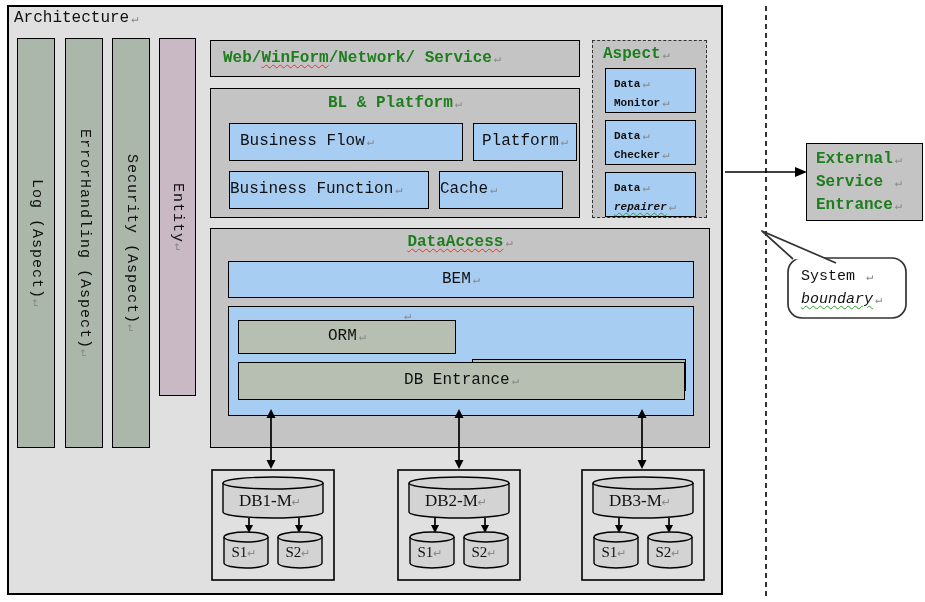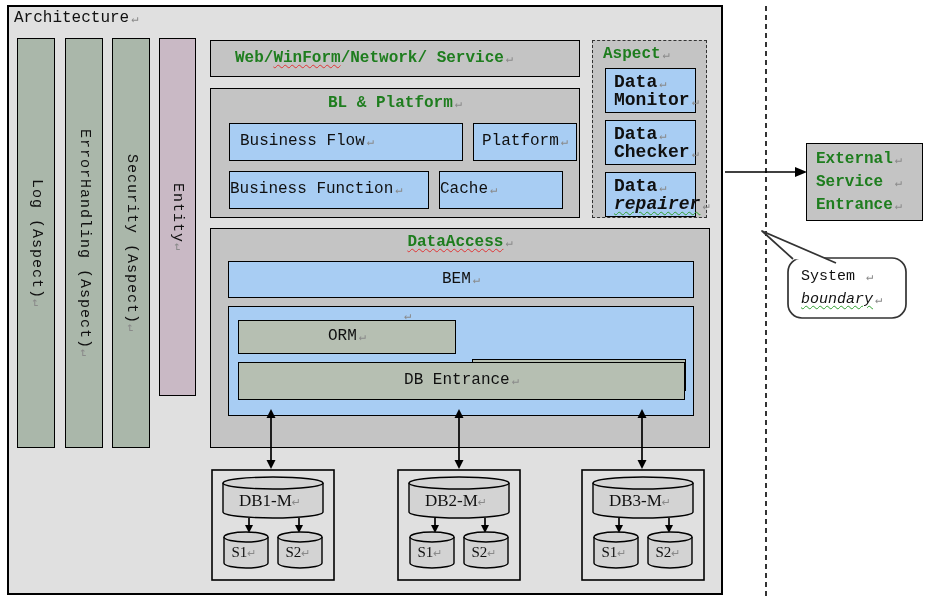--- a/index.html
+++ b/index.html
@@ -9,21 +9,21 @@
   .box{border:1.5px solid #000;box-sizing:border-box;}
   .section{background:var(--section_gray,#c4c4c4);}
   .blue{background:var(--blue,#a8cdf3);}
   .module{background:var(--module_green,#b6bfb2);}
   .bar{background:var(--aspect_green,#aab7aa);border:1.5px solid #000;box-sizing:border-box;
        writing-mode:vertical-rl;display:flex;align-items:center;justify-content:center;
        font-size:15px;letter-spacing:1px;}
   .bar.pink{background:var(--entity_pink,#c9b9c5);}
   .title-green{color:var(--green,#1e7d1e);font-weight:bold;font-size:16px;}
   .label{font-weight:normal;font-size:16px;color:#101010;}
-  .small-label{font-weight:bold;font-size:18px;color:#101010;line-height:17px;}
+  .small-label{font-weight:bold;font-size:11px;color:#101010;line-height:17px;}
   .cr{color:#8a8a8a;font-family:"DejaVu Sans Mono","DejaVu Sans",monospace;font-weight:normal;
       font-size:12px;margin-left:2px;}
   .wavy-red{text-decoration-line:underline;text-decoration-style:wavy;
             text-decoration-color:var(--squiggle_red,#e03434);text-decoration-thickness:1px;text-underline-offset:2px;}
   .wavy-green{text-decoration-line:underline;text-decoration-style:wavy;
             text-decoration-color:var(--squiggle_green,#2f9e2f);text-decoration-thickness:1px;text-underline-offset:2px;font-style:italic;}
   .center{text-align:center;}
   .cyl{fill:var(--cylinder_gray,#d3d3d3);stroke:#000;stroke-width:1.4;}
   .arrowline{stroke:#000;stroke-width:1.7;}
   .arrowhead{fill:#000;stroke:none;}
@@ -53,21 +53,21 @@
   </div>
   <div class="abs bar" style="left:112px;top:38px;width:38px;height:410px;">
     <span>Security (Aspect)</span>
       <span class="cr">↵</span>
   </div>
   <div class="abs bar pink" style="left:159px;top:38px;width:37px;height:358px;">
     <span>Entity</span>
       <span class="cr">↵</span>
   </div>
 
-  <div class="abs box section" style="left:210px;top:40px;width:370px;height:37px;line-height:34px;padding-left:24px;">
+  <div class="abs box section" style="left:210px;top:40px;width:370px;height:37px;line-height:34px;padding-left:12px;">
     <span class="title-green">Web/</span><span class="title-green wavy-red">WinForm</span><span class="title-green">/Network/ Service</span><span class="cr">↵</span>
   </div>
 
   <div class="abs box section" style="left:210px;top:88px;width:370px;height:130px;">
     <div class="abs center" style="left:0;top:5px;width:100%;">
       <span class="title-green">BL &amp; Platform</span><span class="cr">↵</span>
     </div>
     <div class="abs box blue" style="left:18px;top:34px;width:234px;height:38px;line-height:35px;padding-left:10px;">
       <span class="label">Business Flow</span><span class="cr">↵</span>
     </div>

